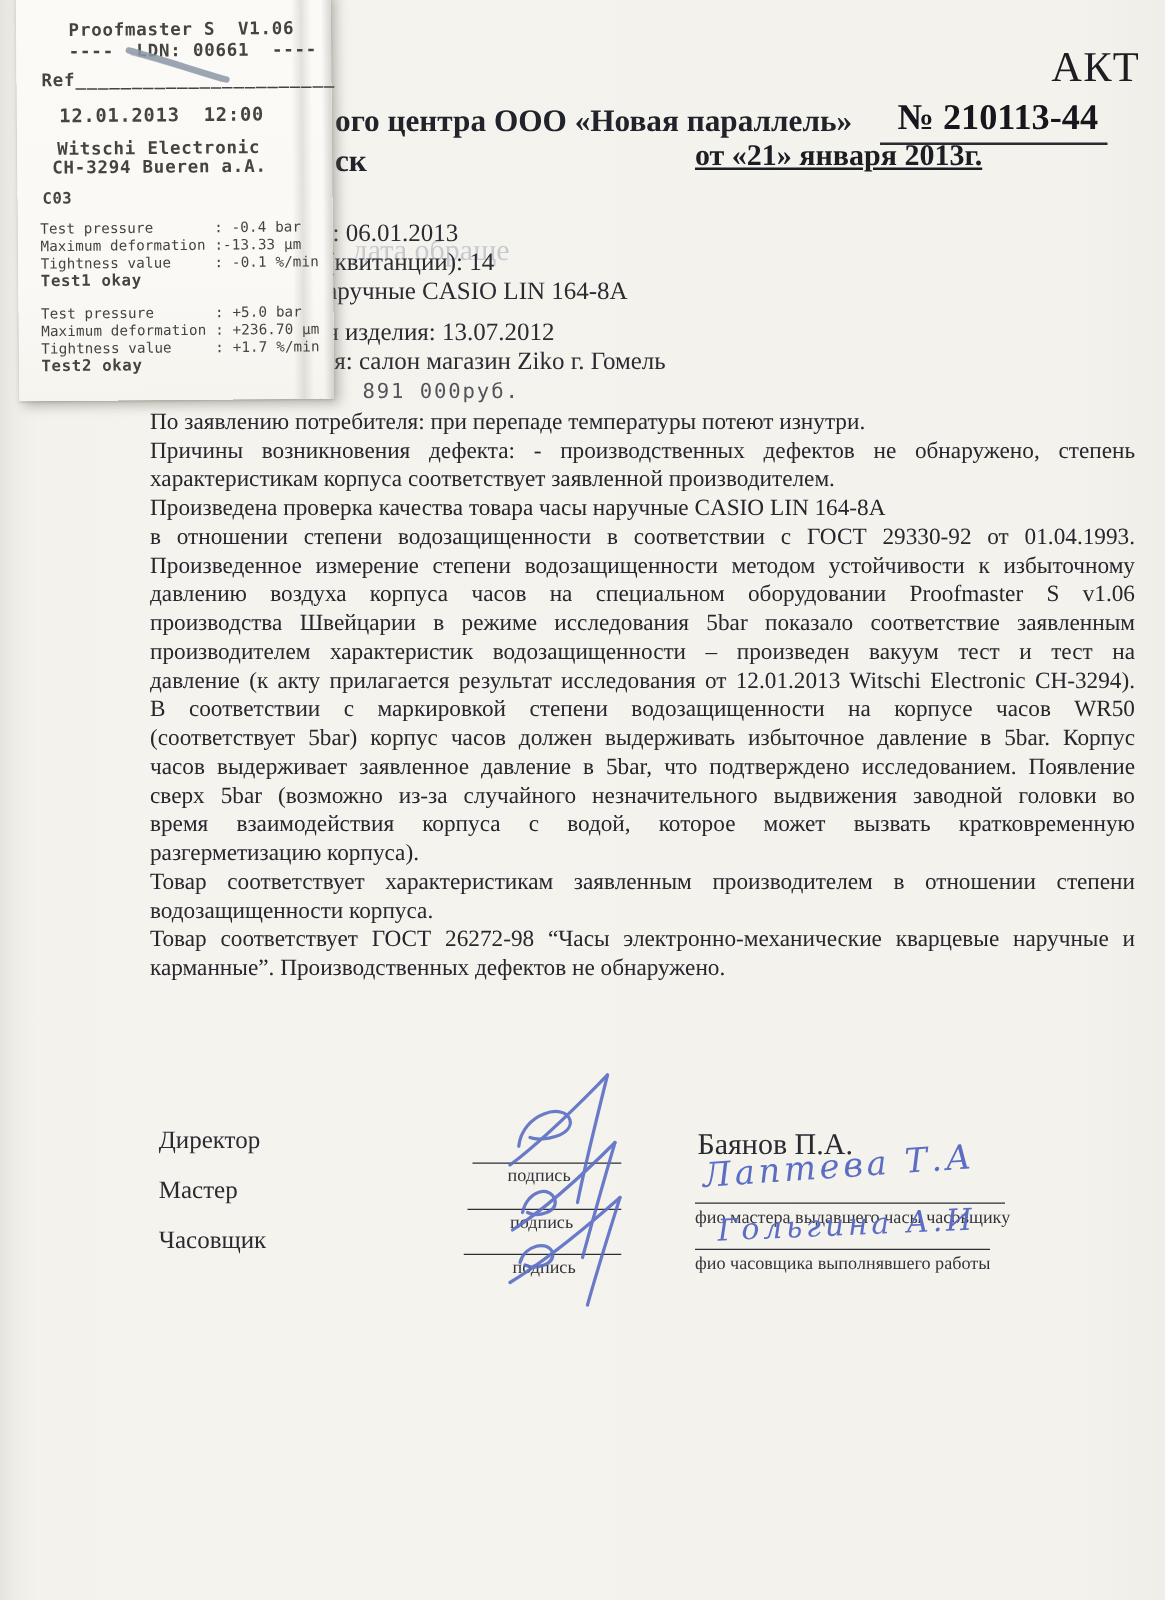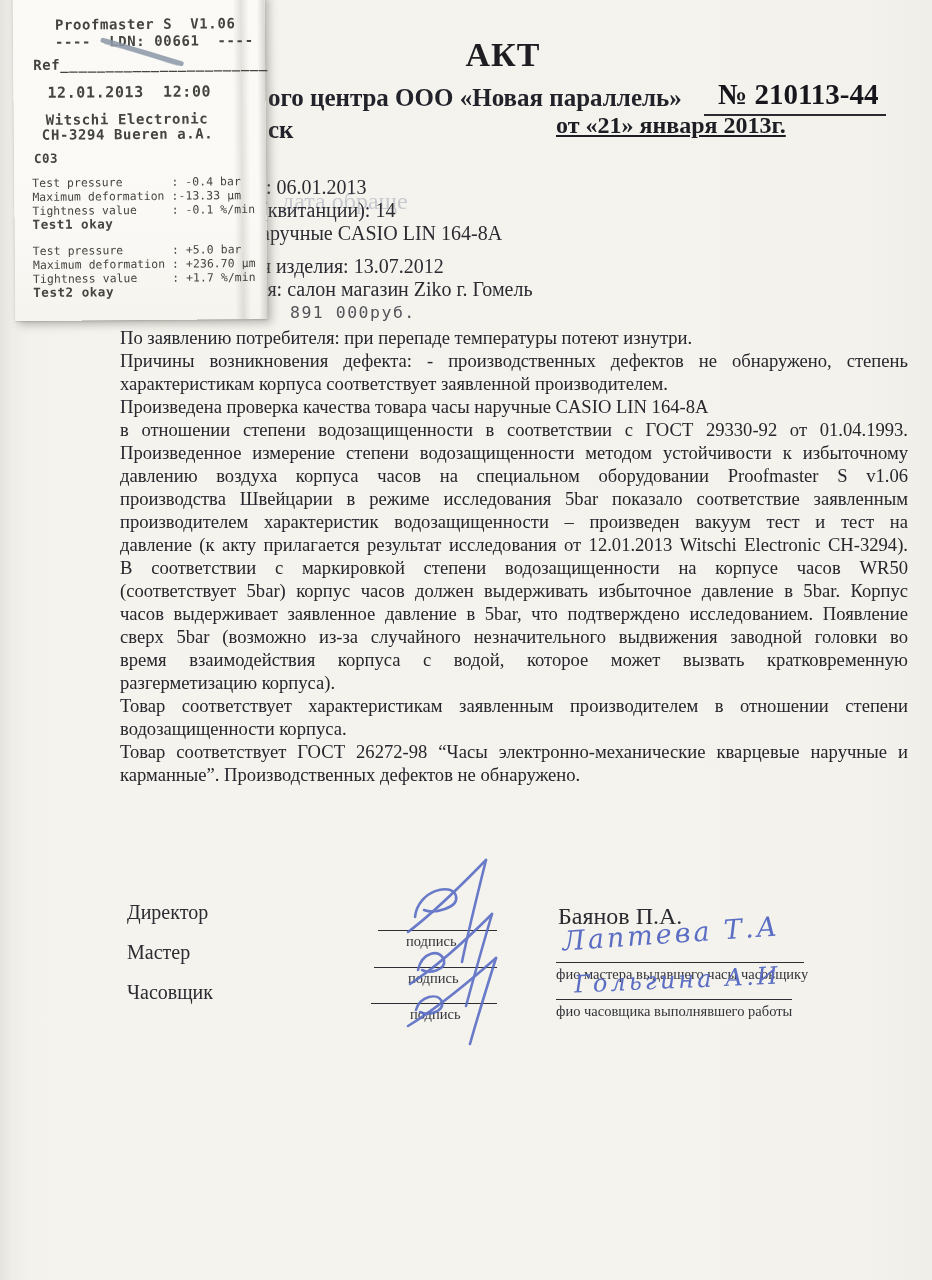--- a/index.html
+++ b/index.html
@@ -24,22 +24,22 @@
     position:absolute;top:0;right:0;width:8px;height:100%;
     background:linear-gradient(90deg,rgba(120,118,108,0) 0%,rgba(120,118,108,.28) 100%);
   }
   .rl{position:absolute;white-space:pre;}
   .r-big{font-size:14px;font-weight:bold;letter-spacing:.6px;}
   .r-med{font-size:12.5px;font-weight:bold;letter-spacing:.4px;}
   .r-sm{font-size:11.4px;line-height:14px;letter-spacing:.1px;}
   .r-bold{font-size:12.6px;font-weight:bold;letter-spacing:.5px;}
   .penmark{position:absolute;left:84px;top:40px;}
   
-  .doc-title{position:absolute;left:109px;top:36px;width:788px;text-align:center;
-    font-size:34px;font-weight:bold;letter-spacing:1px;color:#1d1d22;}
+  .doc-title{position:absolute;left:124px;top:36px;width:788px;text-align:right;
+    font-size:34px;font-weight:normal;letter-spacing:1px;color:#1d1d22;}
   .h-line2{position:absolute;left:268px;top:84px;font-size:25px;font-weight:bold;color:#22222a;}
   .doc-num{position:absolute;left:704px;top:78px;font-size:29px;font-weight:bold;color:#16161c;
     border-bottom:2.4px solid #2a2a30;padding:0 8px 3px 14px;}
   .h-city{position:absolute;left:268px;top:116px;font-size:25px;font-weight:bold;color:#22222a;}
   .h-date{position:absolute;left:556px;top:112px;font-size:24px;font-weight:bold;color:#1d1d24;text-decoration:underline;}
   
   .frag{position:absolute;font-size:20px;color:#2b2b31;}
   .price-val{position:absolute;font-family:"DejaVu Sans Mono",monospace;font-size:16.5px;
     letter-spacing:1.5px;color:#53535a;}
   .ghost{position:absolute;font-size:24px;color:rgba(125,135,158,.38);filter:blur(.6px);text-align:right;}

